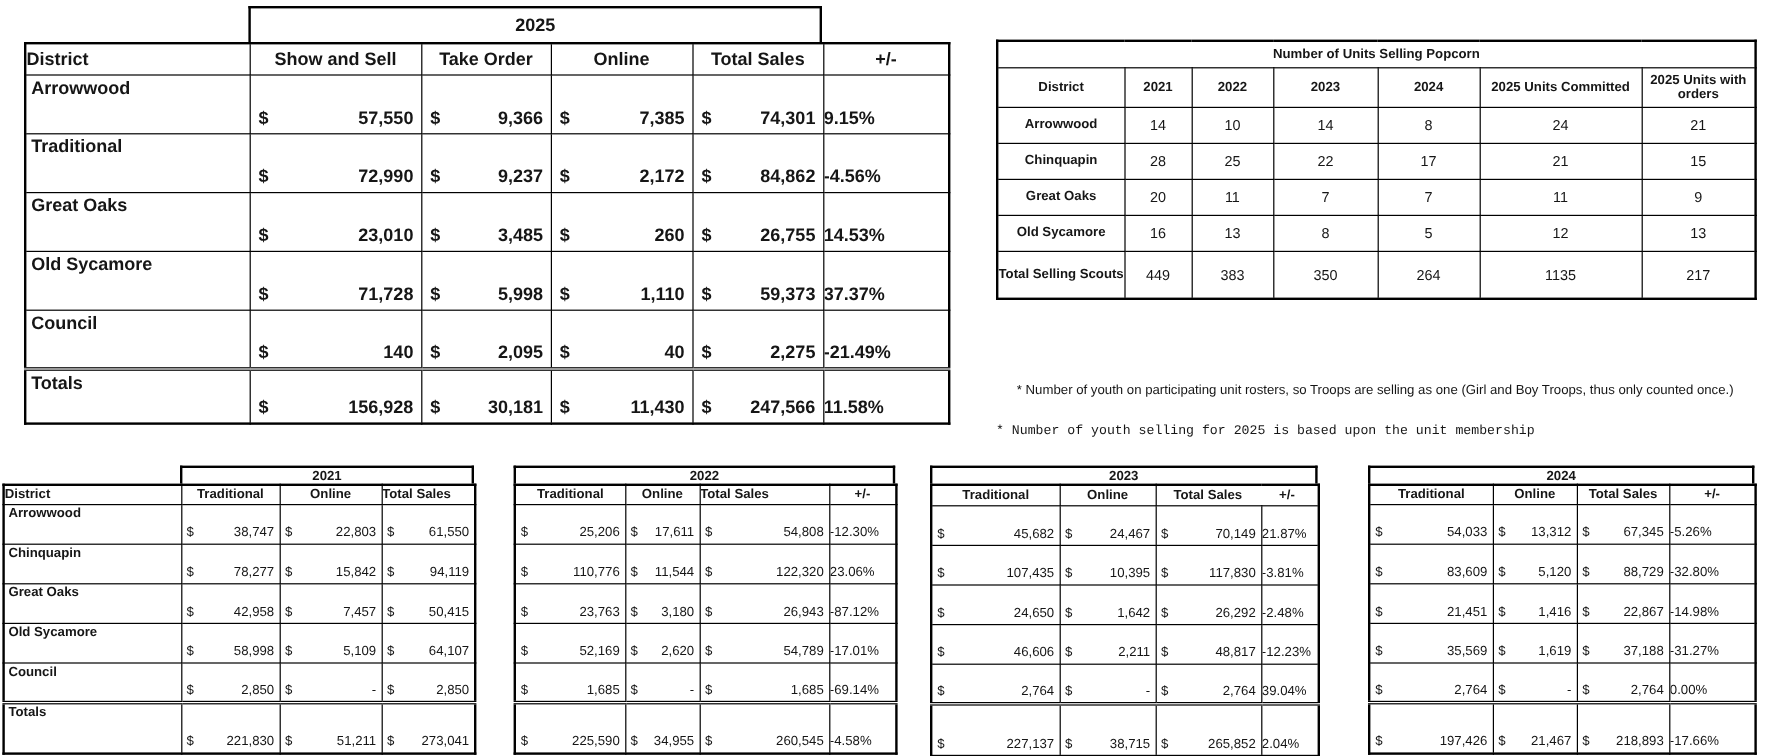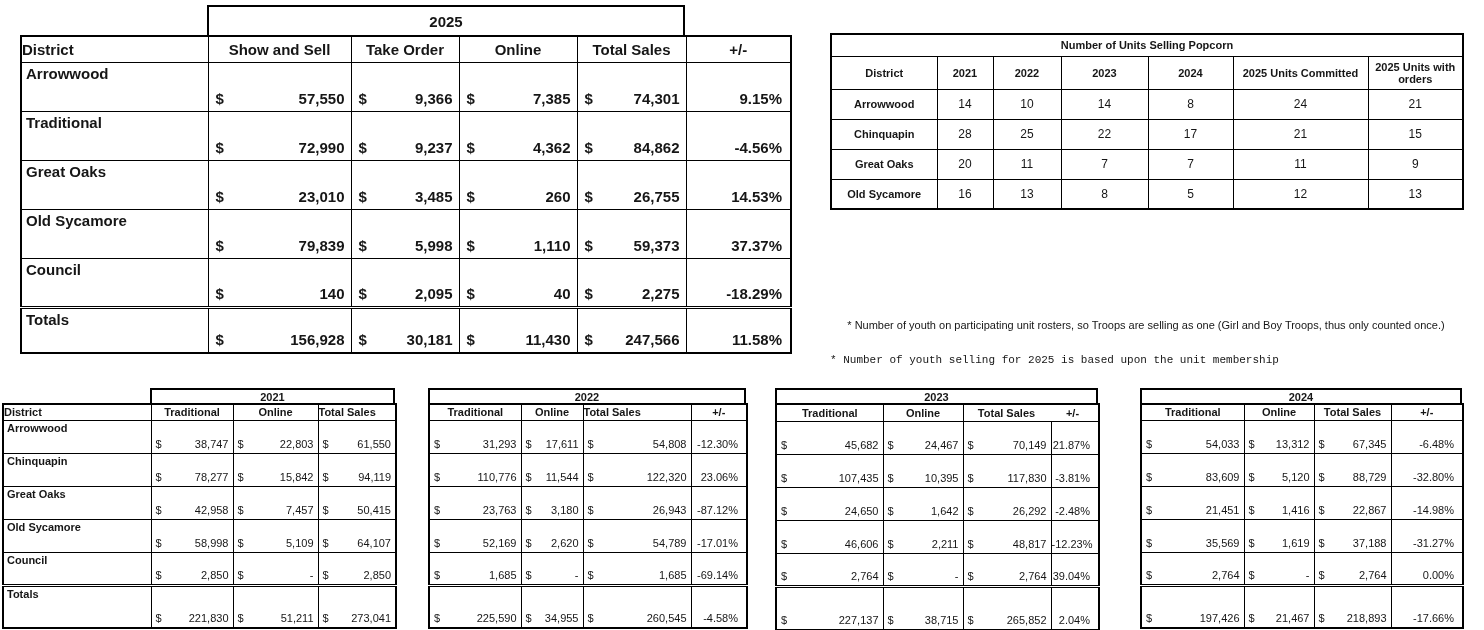--- a/index.html
+++ b/index.html
@@ -14,21 +14,21 @@
   .t25{font-size:15px;font-weight:bold;}
   .t25 tr.hdr{height:26px;}
   .t25 tr.d{height:49px;}
   .t25 tr.tot{height:46px;}
   .ch{text-align:center;vertical-align:middle;}
   .dh{text-align:left;padding-left:4px;}
   .dist{vertical-align:top;}
   .db{padding:2px 0 0 4px;}
   .acct{vertical-align:bottom;}
   .ab{display:flex;justify-content:space-between;padding:0 6px 4px 7px;}
-  .pct{vertical-align:bottom;text-align:right;}
+  .pct{vertical-align:bottom;text-align:left;}
   .pb{padding:0 8px 4px 0;}
   tr.tot td{border-top:3px double #000;}
   
   .units{font-size:12px;}
   .units td{text-align:center;vertical-align:middle;}
   .units tr.title{height:22px;}
   .units tr.hd{height:33px;}
   .units tr.d{height:30px;}
   .units tr.r5{height:35px;}
   .units tr.r6{height:40px;}
@@ -119,21 +119,21 @@
           </td>
         <td class="acct">
             <div class="ab">
               <span>$</span>
               <span>9,237</span>
             </div>
           </td>
         <td class="acct">
             <div class="ab">
               <span>$</span>
-              <span>4,362</span>
+              <span>2,172</span>
             </div>
           </td>
         <td class="acct">
             <div class="ab">
               <span>$</span>
               <span>84,862</span>
             </div>
           </td>
         <td class="pct">
             <div class="pb">-4.56%</div>
@@ -171,21 +171,21 @@
             <div class="pb">14.53%</div>
           </td>
       </tr>
       <tr class="d">
         <td class="dist">
             <div class="db">Old Sycamore</div>
           </td>
         <td class="acct">
             <div class="ab">
               <span>$</span>
-              <span>79,839</span>
+              <span>71,728</span>
             </div>
           </td>
         <td class="acct">
             <div class="ab">
               <span>$</span>
               <span>5,998</span>
             </div>
           </td>
         <td class="acct">
             <div class="ab">
@@ -225,21 +225,21 @@
               <span>40</span>
             </div>
           </td>
         <td class="acct">
             <div class="ab">
               <span>$</span>
               <span>2,275</span>
             </div>
           </td>
         <td class="pct">
-            <div class="pb">-18.29%</div>
+            <div class="pb">-21.49%</div>
           </td>
       </tr>
       <tr class="d tot">
         <td class="dist">
             <div class="db">Totals</div>
           </td>
         <td class="acct">
             <div class="ab">
               <span>$</span>
               <span>156,928</span>
@@ -323,20 +323,29 @@
         <td>9</td>
       </tr>
       <tr class="d">
         <td class="lab">Old Sycamore</td>
         <td>16</td>
         <td>13</td>
         <td>8</td>
         <td>5</td>
         <td>12</td>
         <td>13</td>
+      </tr>
+      <tr class="r6">
+        <td class="lab">Total Selling Scouts</td>
+        <td>449</td>
+        <td>383</td>
+        <td>350</td>
+        <td>264</td>
+        <td>1135</td>
+        <td>217</td>
       </tr>
     </tbody>
   </table>
 </div>
 <div class="abs fn" style="left:830px;top:318px;width:632px;text-align:center;">* Number of youth on participating unit rosters, so Troops are selling as one (Girl and Boy Troops, thus only counted once.)</div>
 <div class="abs fn" style="left:830px;top:353px;width:632px;text-align:left;font-family:Liberation Mono, monospace;">* Number of youth selling for 2025 is based upon the unit membership</div>
 
 <div class="abs" style="left:2px;top:388px;width:393px;">
   <div class="yearbox" style="left:148px;top:0;width:245px;height:15px;font-size:11px;">
     <span>2021</span>
@@ -512,21 +521,21 @@
       <tr class="hd">
         <td class="ch">Traditional</td>
         <td class="ch">Online</td>
         <td class="ch lh">Total Sales</td>
         <td class="ch">+/-</td>
       </tr>
       <tr class="d">
         <td class="acct">
             <div class="ab">
               <span>$</span>
-              <span>31,293</span>
+              <span>25,206</span>
             </div>
           </td>
         <td class="acct">
             <div class="ab">
               <span>$</span>
               <span>17,611</span>
             </div>
           </td>
         <td class="acct">
             <div class="ab">
@@ -852,21 +861,21 @@
               <span>13,312</span>
             </div>
           </td>
         <td class="acct">
             <div class="ab">
               <span>$</span>
               <span>67,345</span>
             </div>
           </td>
         <td class="pct">
-            <div class="pb">-6.48%</div>
+            <div class="pb">-5.26%</div>
           </td>
       </tr>
       <tr class="d">
         <td class="acct">
             <div class="ab">
               <span>$</span>
               <span>83,609</span>
             </div>
           </td>
         <td class="acct">

